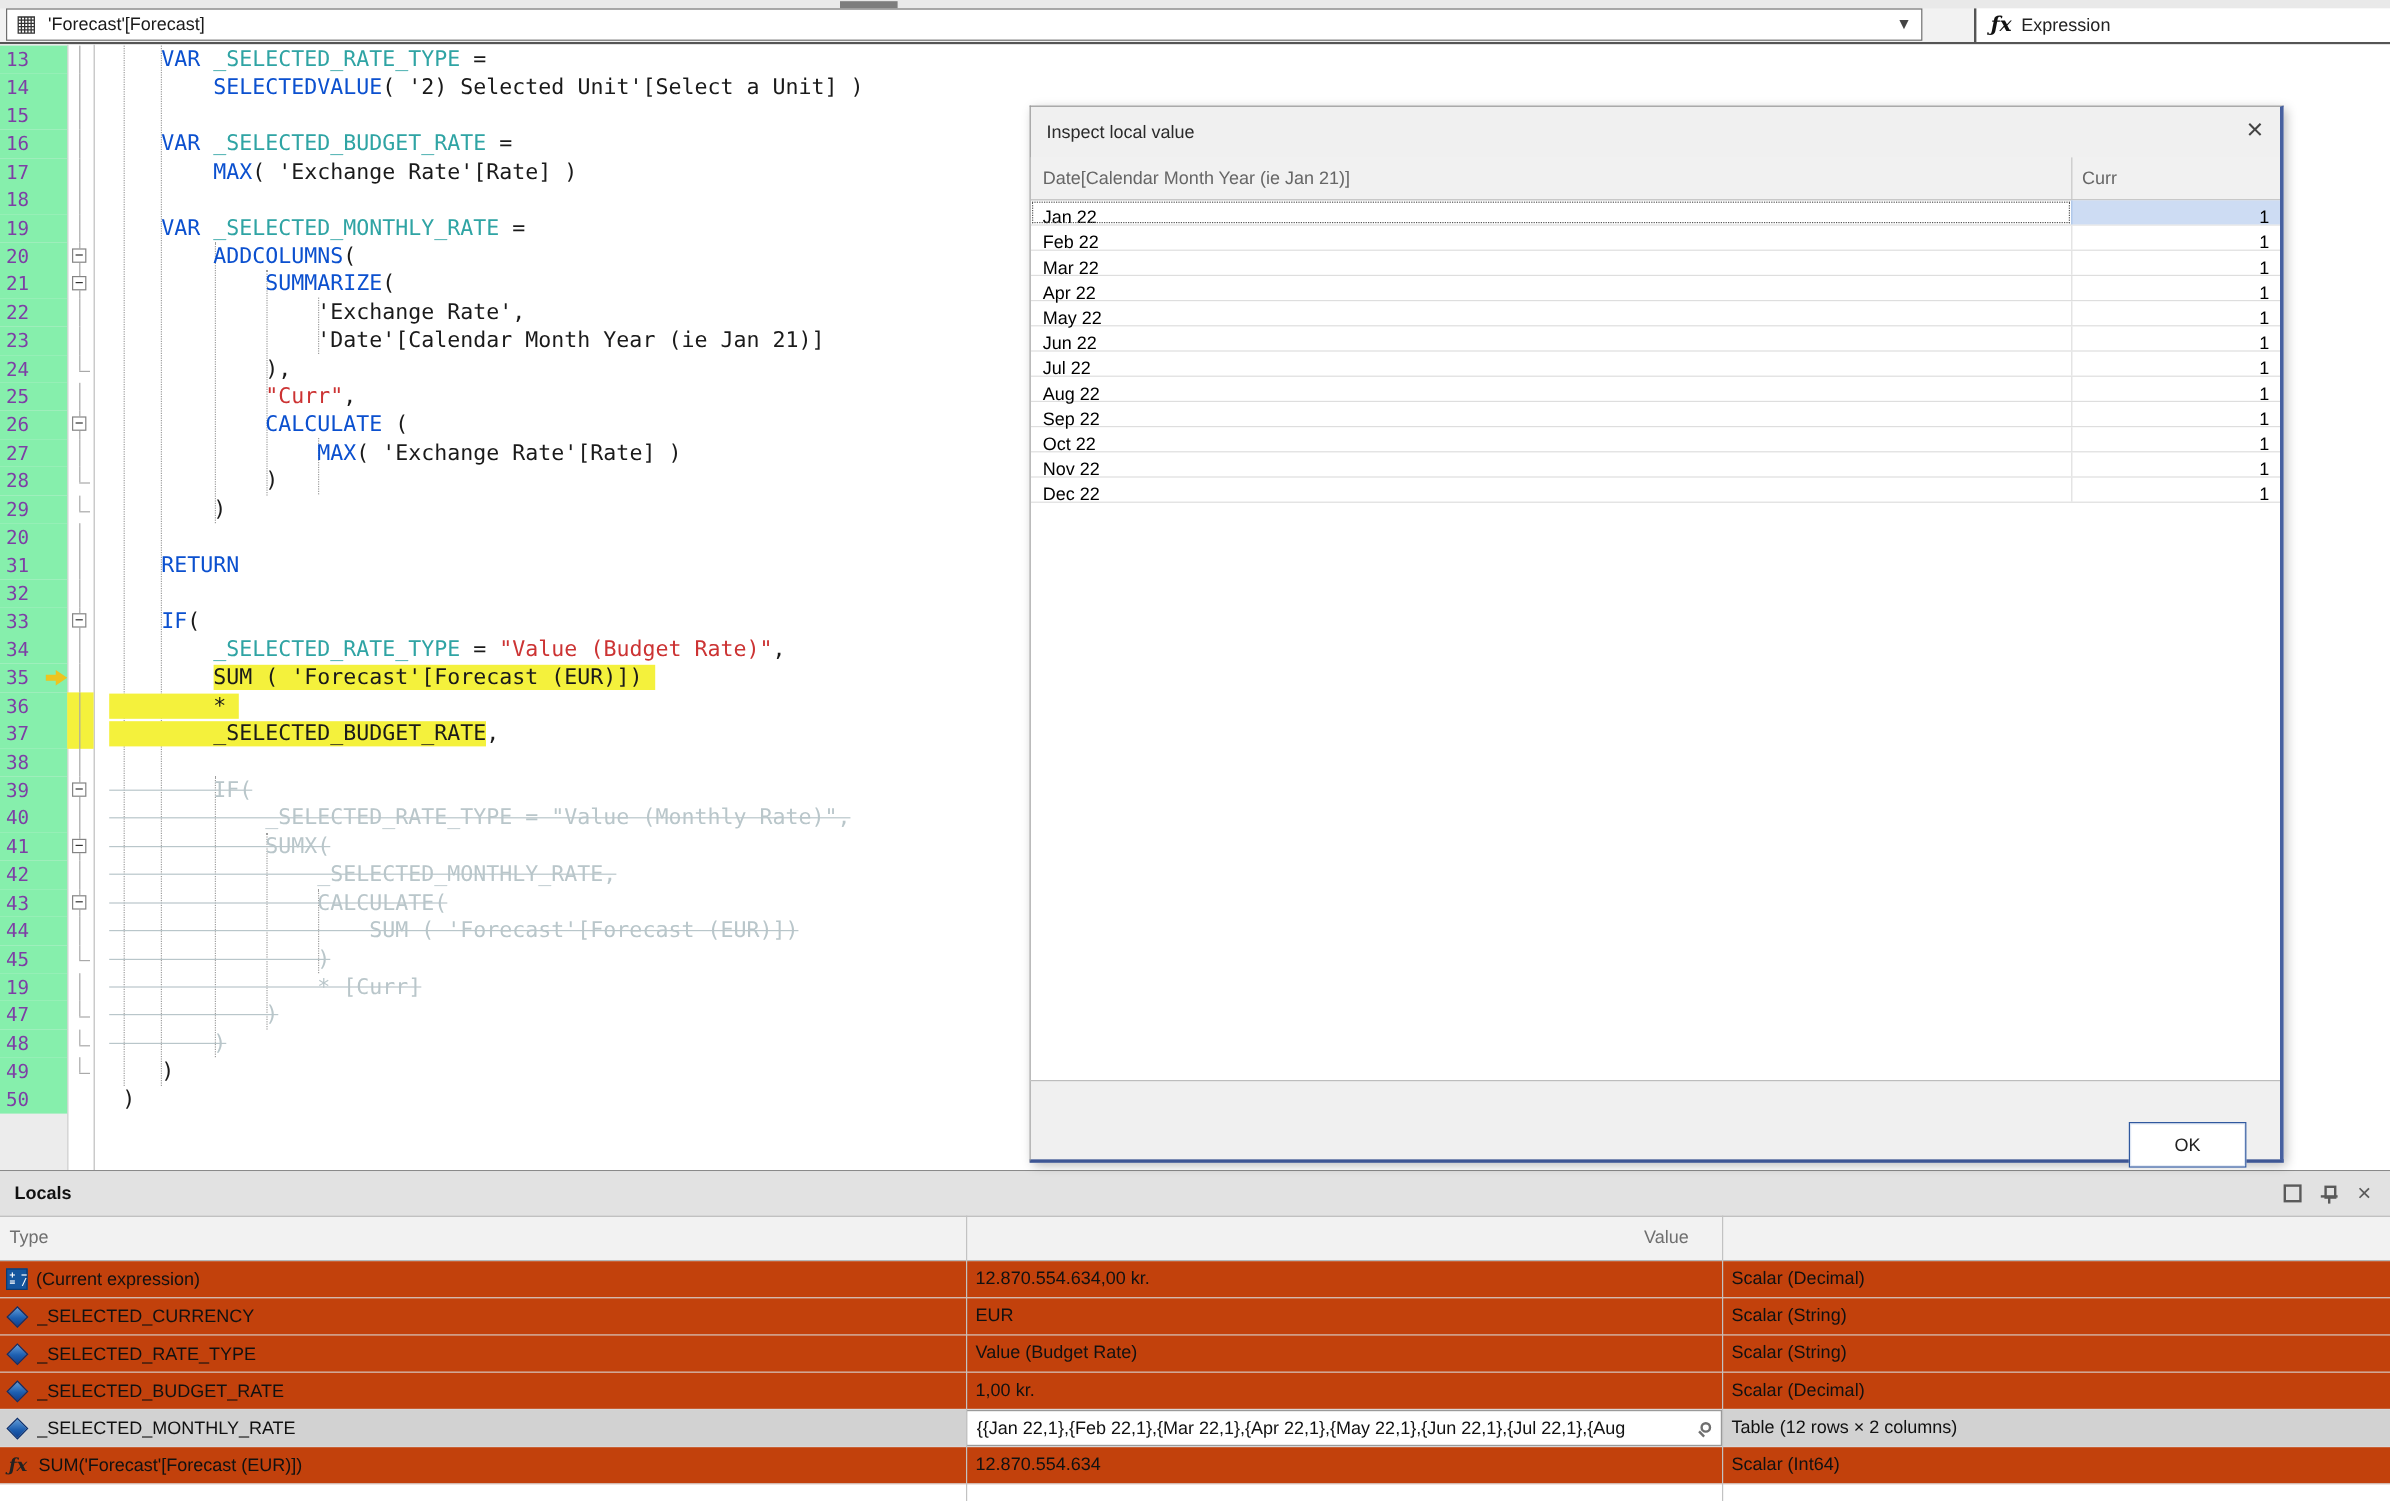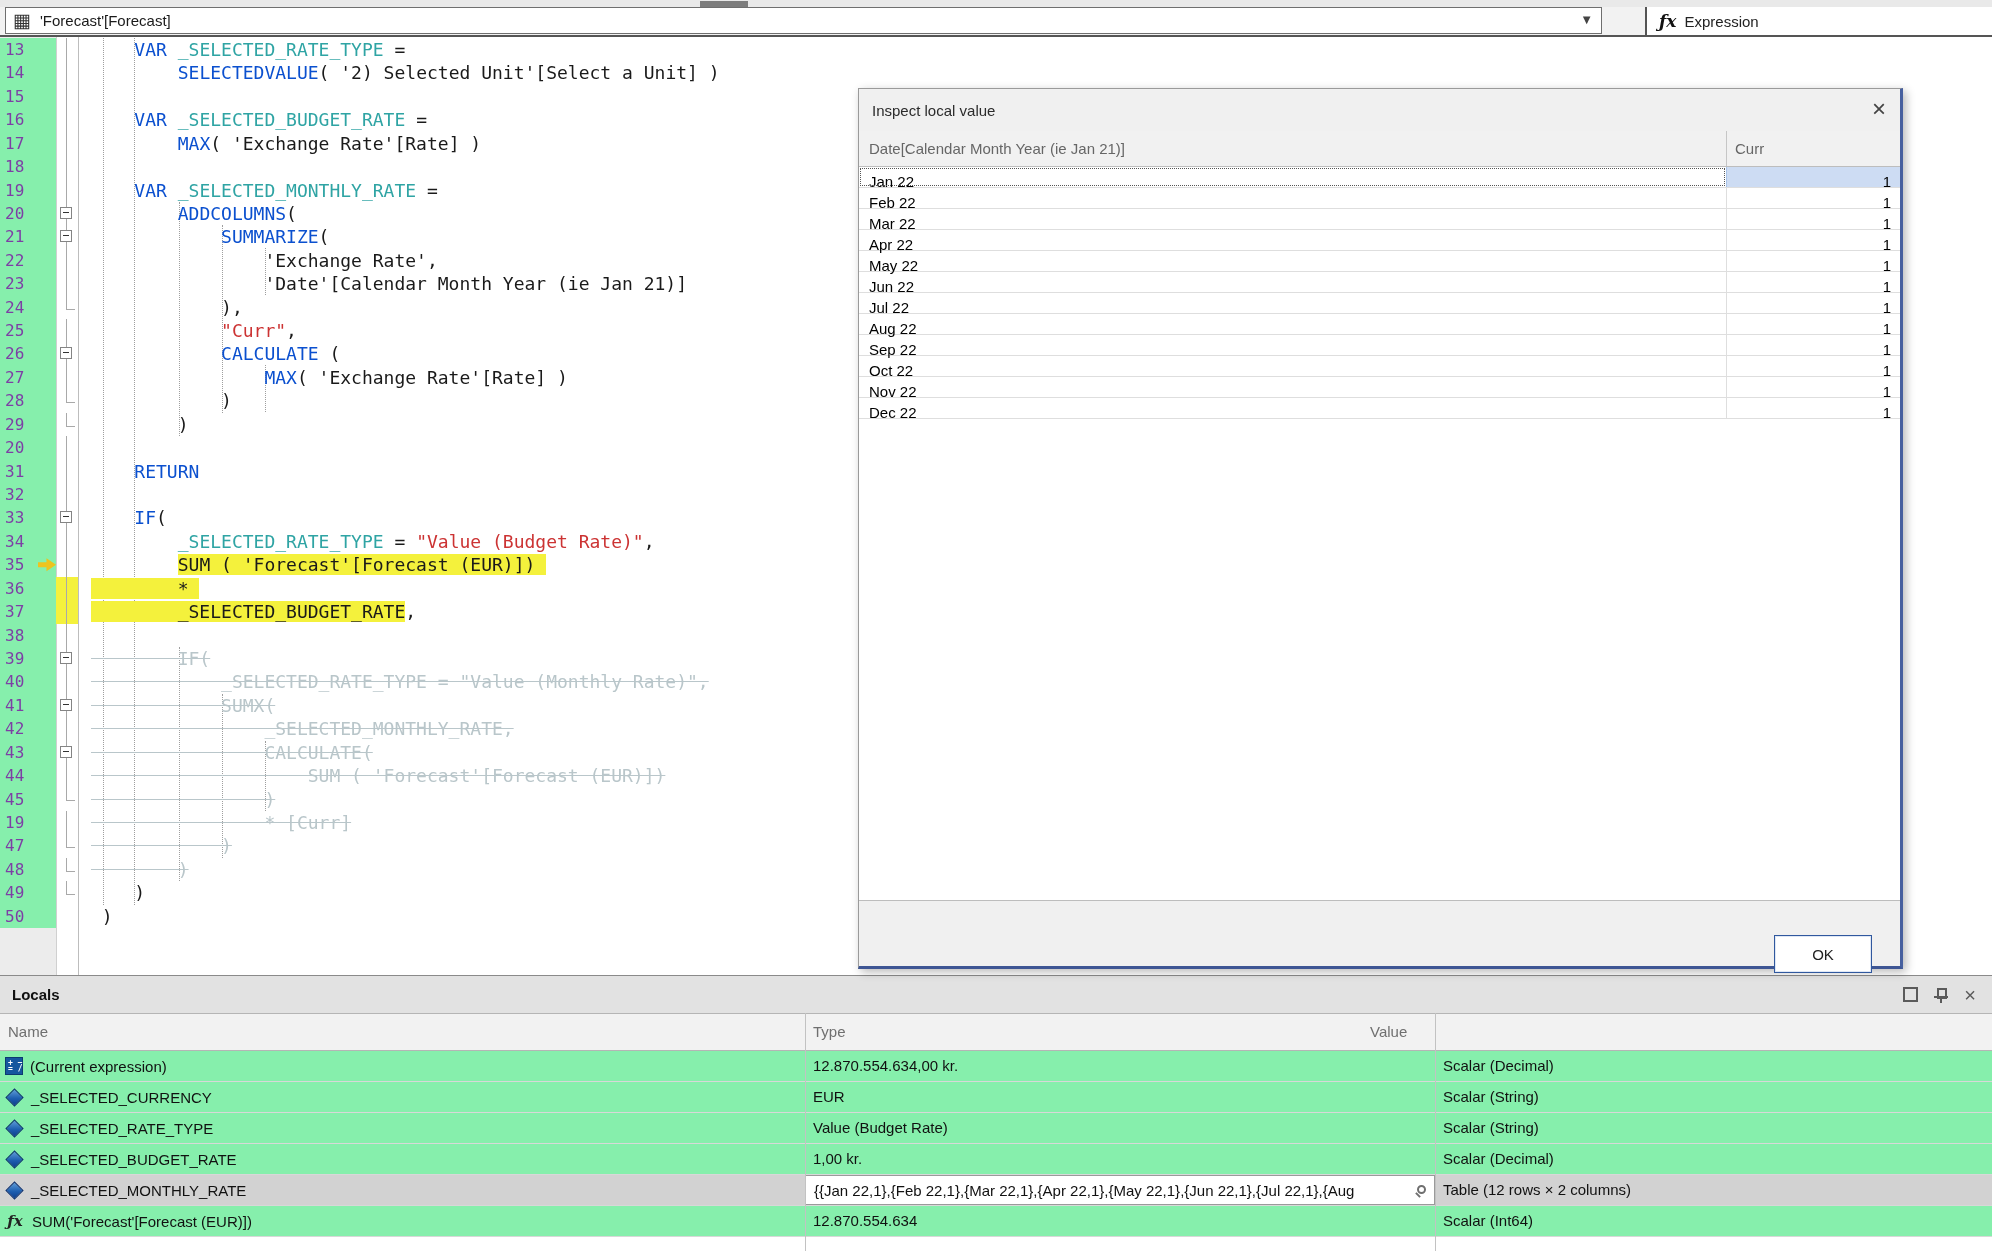--- a/index.html
+++ b/index.html
@@ -64,21 +64,21 @@
   .pin::before{content:"";position:absolute;left:2px;top:1px;width:6px;height:7px;border:2px solid #5a5a5a;}
   .pin::after{content:"";position:absolute;left:-1px;top:9px;width:14px;height:2px;background:#5a5a5a;box-shadow:-7px 5px 0 6px transparent;}
   .pin-stem{position:absolute;left:5px;top:10px;width:2px;height:6px;background:#5a5a5a;}
   .loc-x{font-size:20px;color:#5a5a5a;line-height:18px;}
   .loc-grid{position:absolute;left:0;right:0;top:37px;bottom:0;background:#efefef;}
   .loc-header{display:flex;height:38px;background:#f2f2f2;border-top:1px solid #b5b5b5;border-bottom:1px solid #b5b5b5;box-sizing:border-box;}
   .lh{font-size:15px;color:#6f6f6f;line-height:36px;box-sizing:border-box;padding-left:8px;}
   .lh-name{width:805px;}
   .lh-value{width:630px;}
   .lh-type{flex:1;}
-  .loc-row{display:flex;height:31px;background:#86efac;border-bottom:1px solid #d8d8d8;box-sizing:border-box;}
+  .loc-row{display:flex;height:31px;background:#c2410c;border-bottom:1px solid #d8d8d8;box-sizing:border-box;}
   .loc-row.selected{background:#d2d2d2;}
   .lc-name{width:805px;display:flex;align-items:center;gap:7px;padding-left:5px;box-sizing:border-box;font-size:15px;color:#111;overflow:hidden;white-space:nowrap;}
   .lc-value{width:630px;box-sizing:border-box;padding-left:8px;font-size:15px;color:#111;line-height:30px;overflow:hidden;white-space:nowrap;position:relative;}
   .lc-type{flex:1;box-sizing:border-box;padding-left:8px;font-size:15px;color:#111;line-height:30px;white-space:nowrap;}
   .loc-row.selected .lc-value{background:#fff;border:1px solid #9a9a9a;padding-right:26px;}
   .vdiv{position:absolute;top:37px;bottom:0;width:1px;background:#c2c2c2;z-index:2;}
   .loc-fill{height:14px;background:#fff;}
   
   .icon-expr{flex:none;width:18px;height:18px;background:#15569e;border:1px solid #0d3a70;box-sizing:border-box;position:relative;}
   .icon-expr::before{content:"+ −";position:absolute;top:1px;left:2px;font:bold 8px/8px "DejaVu Sans Mono",monospace;color:#fff;}
@@ -473,21 +473,20 @@
     <div class="loc-icons">
       <span class="winbox"></span>
       <span class="pin">
           <span class="pin-stem"></span>
         </span>
       <span class="loc-x">×</span>
     </div>
   </div>
   <div class="loc-grid">
     <div class="loc-header">
-      <div class="lh lh-name">Name</div>
       <div class="lh lh-type">Type</div>
       <div class="lh lh-value">Value</div>
     </div>
     <div id="loc-rows">
         <div class="loc-row">
           <div class="lc-name">
             <span class="icon-expr"></span>
             <span>(Current expression)</span>
           </div>
           <div class="lc-value"><span>12.870.554.634,00 kr.</span></div>

